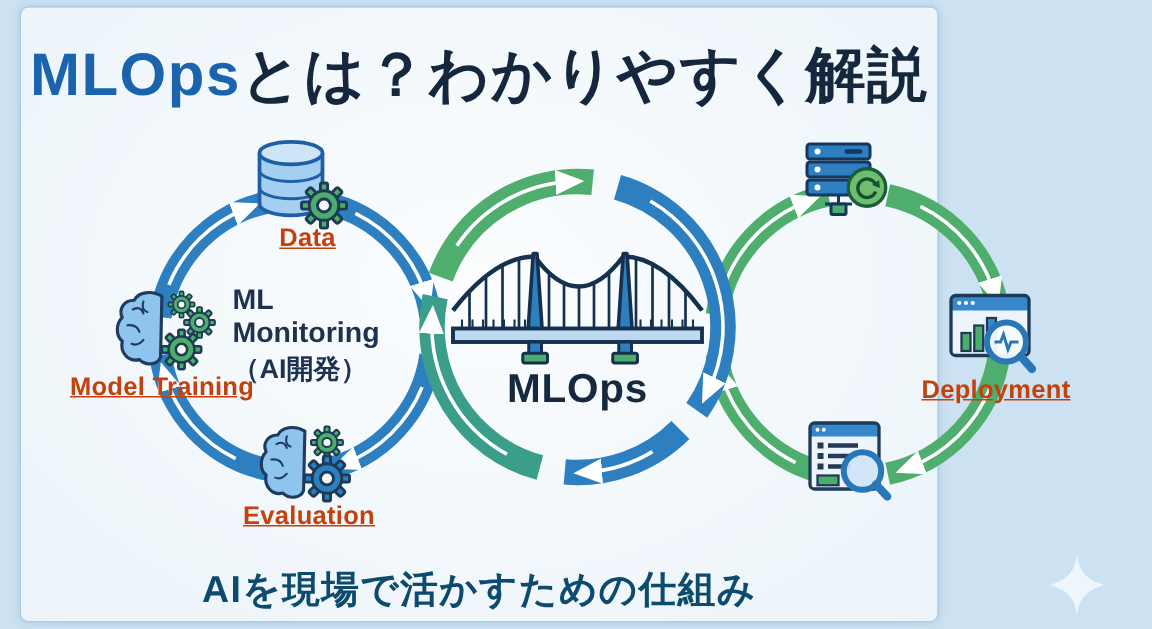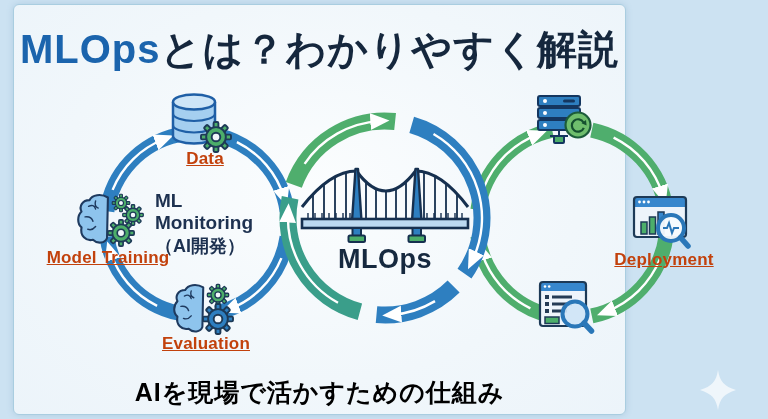--- a/index.html
+++ b/index.html
@@ -36,21 +36,21 @@
     color:#16293f;font-weight:700;font-size:27px;letter-spacing:.5px;
   }
   #main-title{
     position:absolute;left:0;right:0;top:22px;text-align:center;
     font-weight:700;font-size:40px;letter-spacing:1px;color:#15273d;
     white-space:nowrap;
   }
   #main-title .hl{color:#1b64ad;}
   #caption{
     position:absolute;left:0;right:0;top:376px;text-align:center;
-    font-weight:700;font-size:25px;color:#000000;letter-spacing:1px;
+    font-weight:700;font-size:25px;color:#0c4a6e;letter-spacing:1px;
   }
   #sparkle{position:absolute;left:696px;top:368px;opacity:.8;}
   svg{display:block;}
 </style>
 </head>
 <body>
 
 <div id="stage">
 
   <div id="card"></div>

